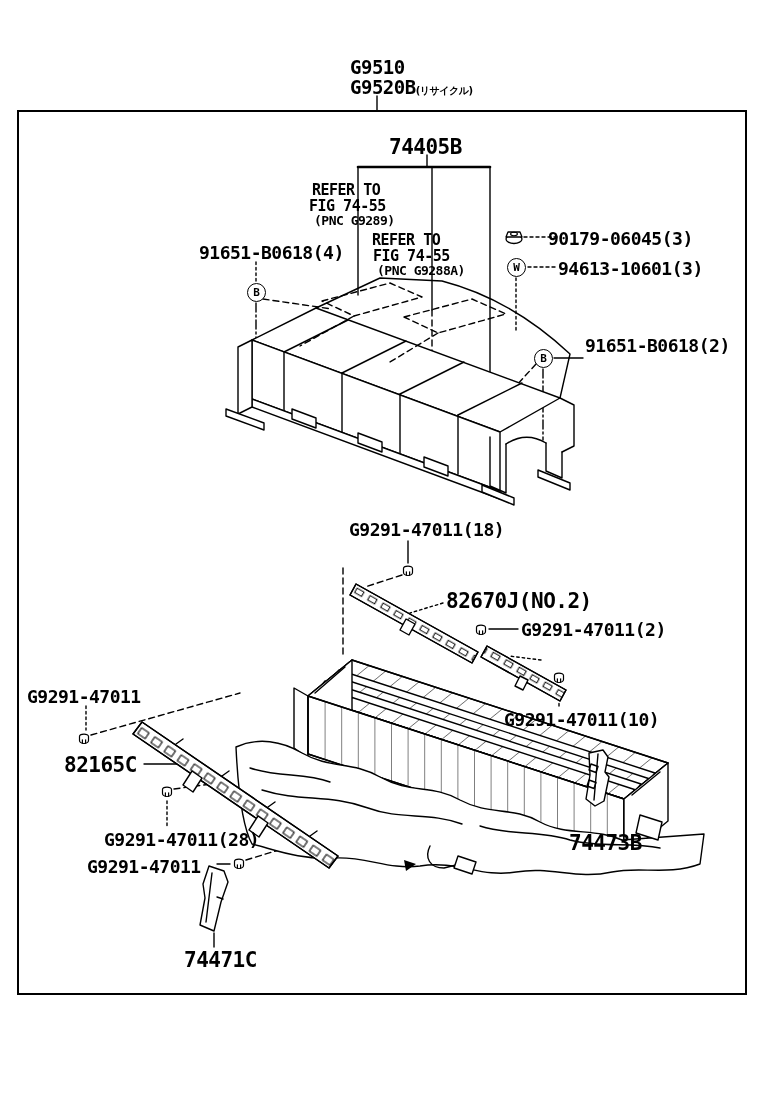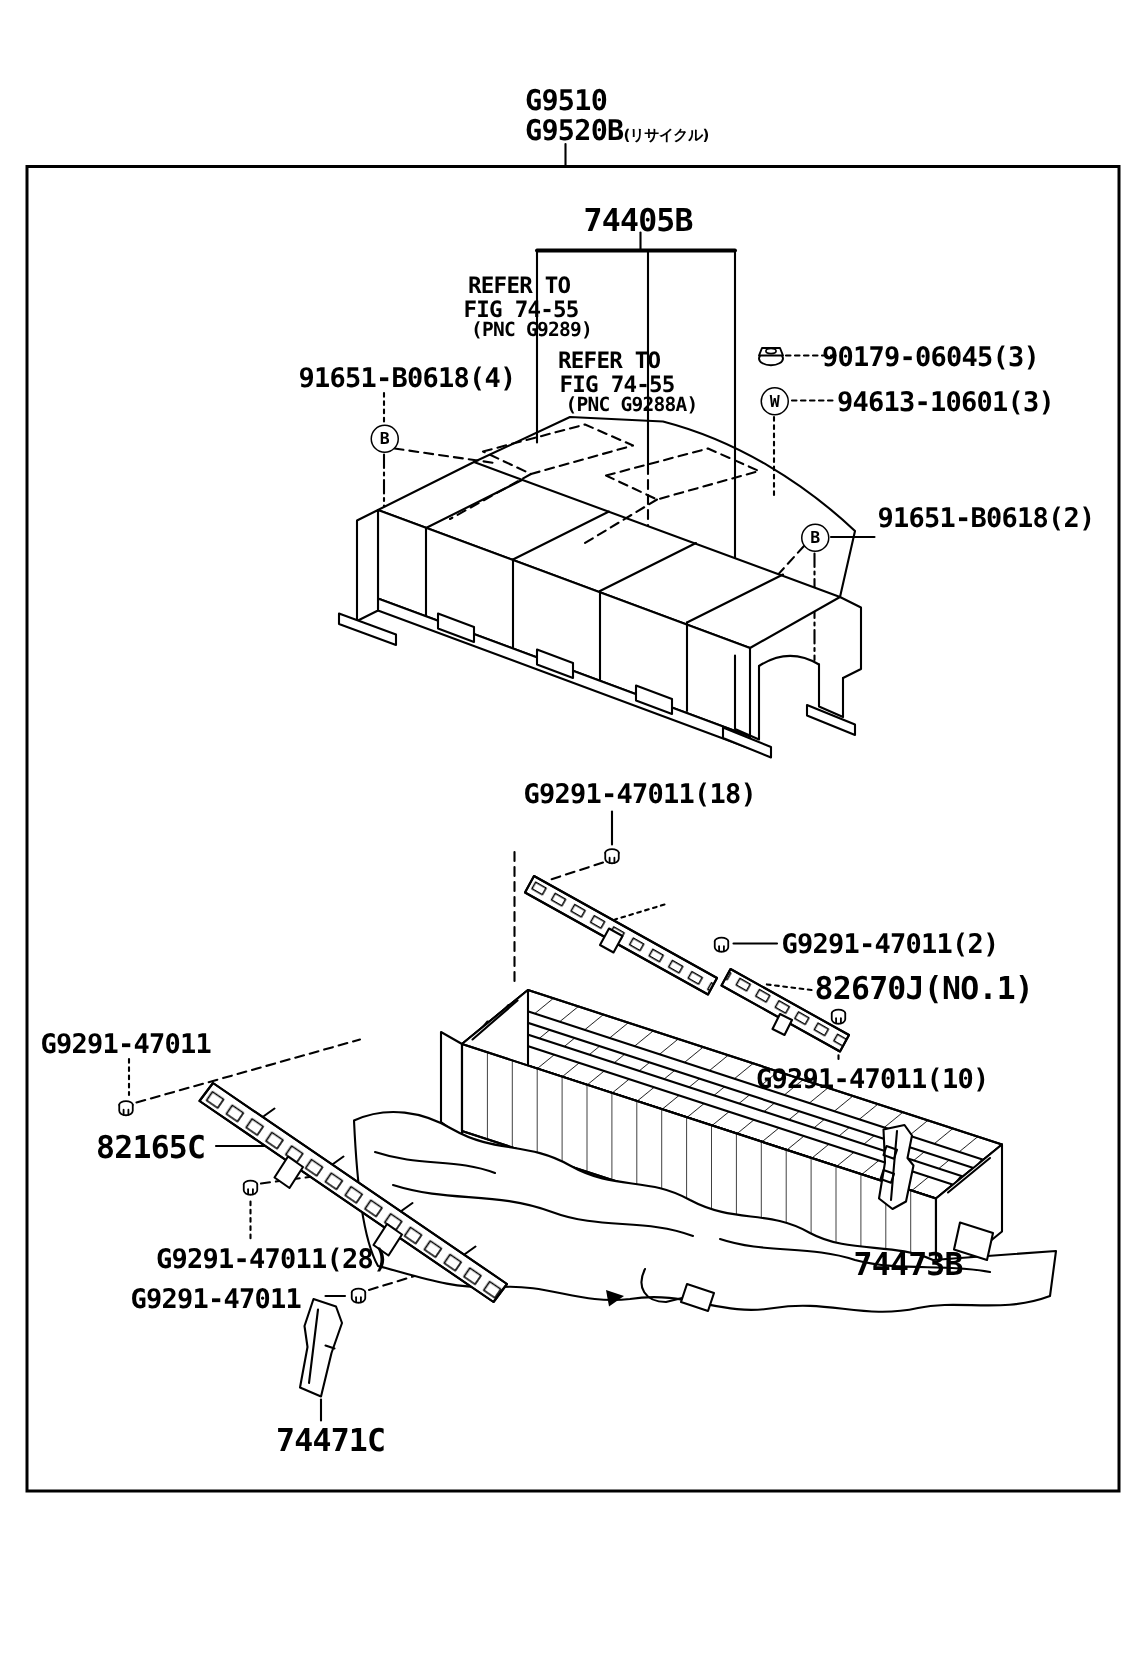--- a/index.html
+++ b/index.html
@@ -226,22 +226,22 @@
   <div class="circ" style="left:247px;top:283px;">B</div>
 
   <div class="txt pn" style="left:548px;top:228px;">90179-06045(3)</div>
   <div class="txt pn" style="left:558px;top:258px;">94613-10601(3)</div>
   <div class="circ" style="left:507px;top:258px;">W</div>
 
   <div class="txt pn" style="left:585px;top:335px;">91651-B0618(2)</div>
   <div class="circ" style="left:534px;top:349px;">B</div>
 
   <div class="txt pn" style="left:349px;top:519px;">G9291-47011(18)</div>
+  <div class="txt pn-lg" style="left:446px;top:589px;">82670J(NO.2)</div>
   <div class="txt pn" style="left:521px;top:619px;">G9291-47011(2)</div>
-  <div class="txt pn-lg" style="left:543px;top:647px;">82670J(NO.1)</div>
   <div class="txt pn" style="left:504px;top:709px;">G9291-47011(10)</div>
 
   <div class="txt pn" style="left:27px;top:686px;">G9291-47011</div>
   <div class="txt pn-lg" style="left:64px;top:753px;">82165C</div>
   <div class="txt pn" style="left:104px;top:829px;">G9291-47011(28)</div>
   <div class="txt pn" style="left:87px;top:856px;">G9291-47011</div>
 
   <div class="txt pn-lg" style="left:569px;top:831px;">74473B</div>
   <div class="txt pn-lg" style="left:184px;top:948px;">74471C</div>
 

